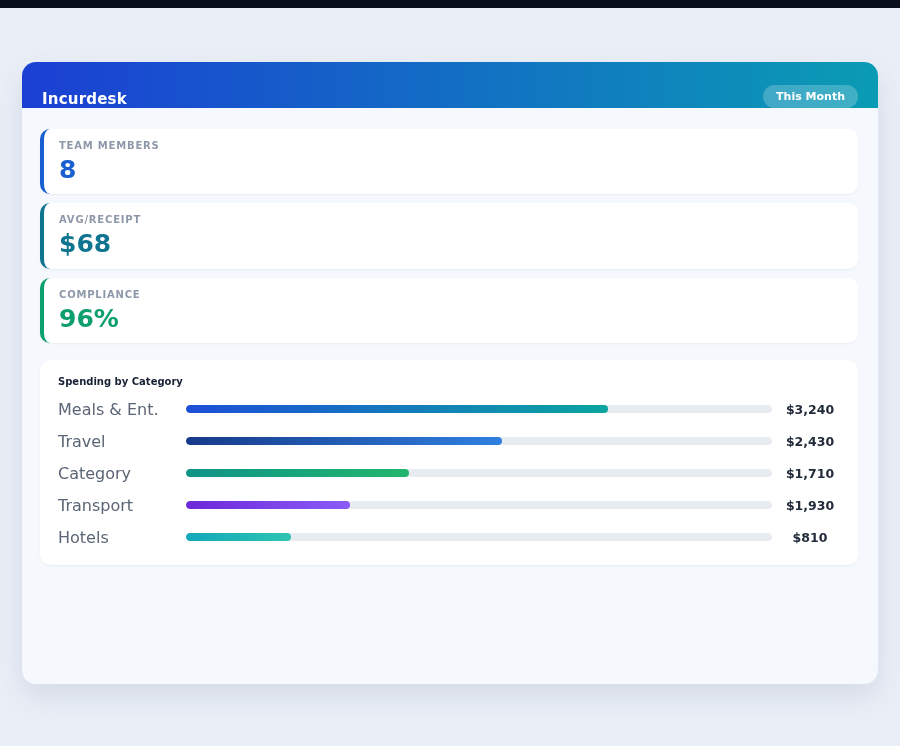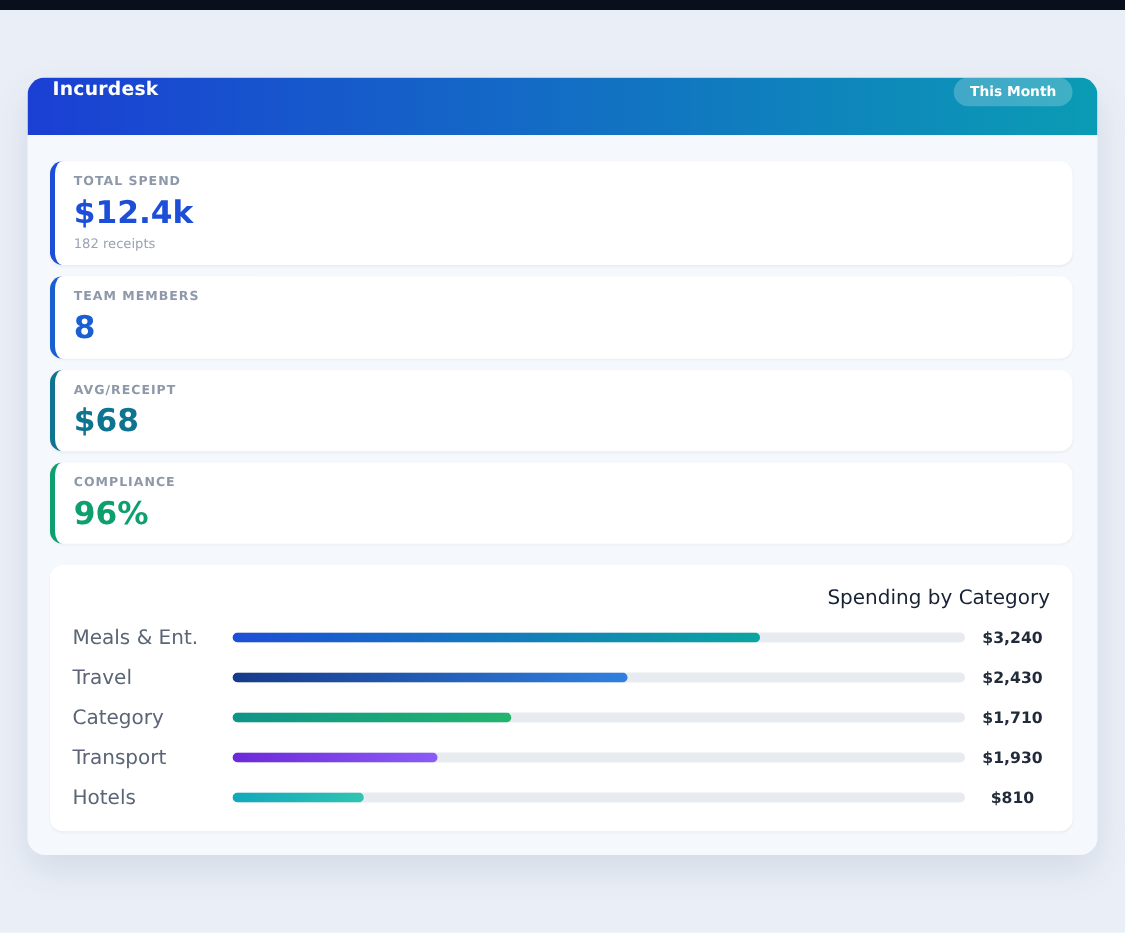--- a/index.html
+++ b/index.html
@@ -20,21 +20,21 @@
     left: 22px; top: 62px;
     width: 856px; height: 622px;
     background: #f5f8fc;
     border-radius: 14px;
     box-shadow: 0 12px 30px rgba(15, 30, 80, 0.10);
     overflow: hidden;
   }
   .app-header {
     height: 46px;
     display: flex;
-    align-items: flex-start;
+    align-items: flex-end;
     padding: 0 20px;
   }
   .app-title {
     color: #ffffff;
     font-size: 15px;
     font-weight: 700;
     letter-spacing: 0.2px;
   }
   .badge {
     margin-left: auto;
@@ -76,24 +76,23 @@
   }
   .stat-sub:empty { display: none; }
   .spend-card {
     background: #ffffff;
     border-radius: 10px;
     padding: 16px 18px 18px 18px;
     margin-top: 17px;
     box-shadow: 0 1px 2px rgba(16, 24, 40, 0.05);
   }
   .spend-title {
-    font-size: 16px;
-    font-weight: 400;
+    font-size: 10px;
+    font-weight: 700;
     color: #182235;
-    text-align: right;
   }
   .cat-row {
     display: grid;
     grid-template-columns: 120px 1fr 60px;
     align-items: center;
     column-gap: 8px;
     margin-top: 13px;
   }
   .cat-label {
     font-size: 16px;
@@ -123,25 +122,20 @@
 
 <div class="app-card">
 
   <header class="app-header" style="background: linear-gradient(90deg, rgb(27, 63, 212), rgb(10, 156, 180));">
     <h1 class="app-title">Incurdesk</h1>
     <span class="badge">This Month</span>
   </header>
 
   <main class="main">
 
-    <section class="stat-card" style="border-left-color: rgb(29, 78, 216);">
-      <div class="stat-label">TOTAL SPEND</div>
-      <div class="stat-value" style="color: rgb(29, 78, 216);">$12.4k</div>
-      <div class="stat-sub">182 receipts</div>
-    </section>
 
     <section class="stat-card" style="border-left-color: rgb(26, 95, 208);">
       <div class="stat-label">TEAM MEMBERS</div>
       <div class="stat-value" style="color: rgb(26, 95, 208);">8</div>
     </section>
 
     <section class="stat-card" style="border-left-color: rgb(14, 116, 144);">
       <div class="stat-label">AVG/RECEIPT</div>
       <div class="stat-value" style="color: rgb(14, 116, 144);">$68</div>
 

